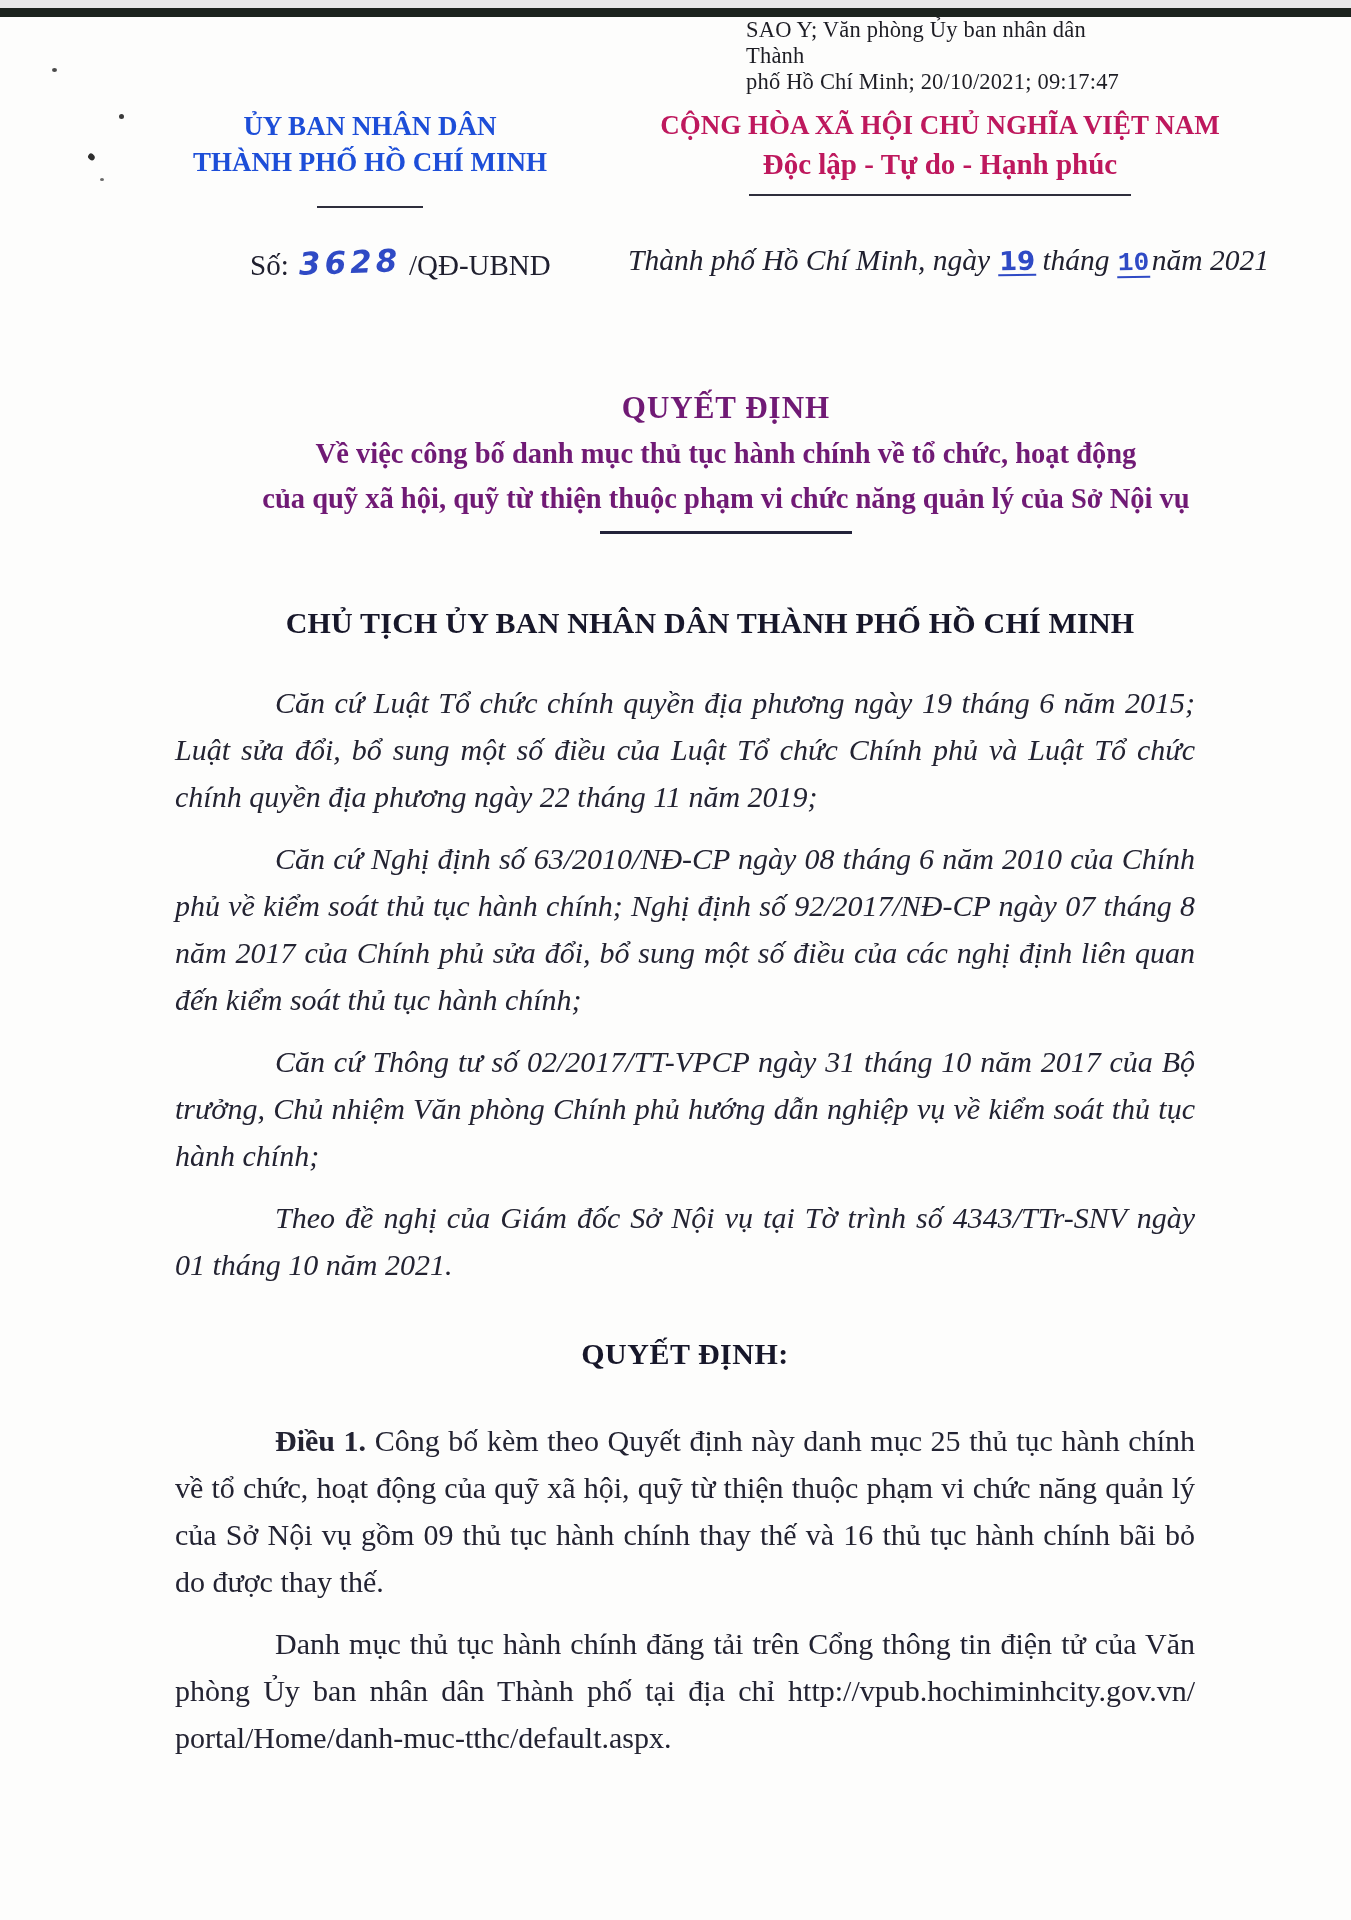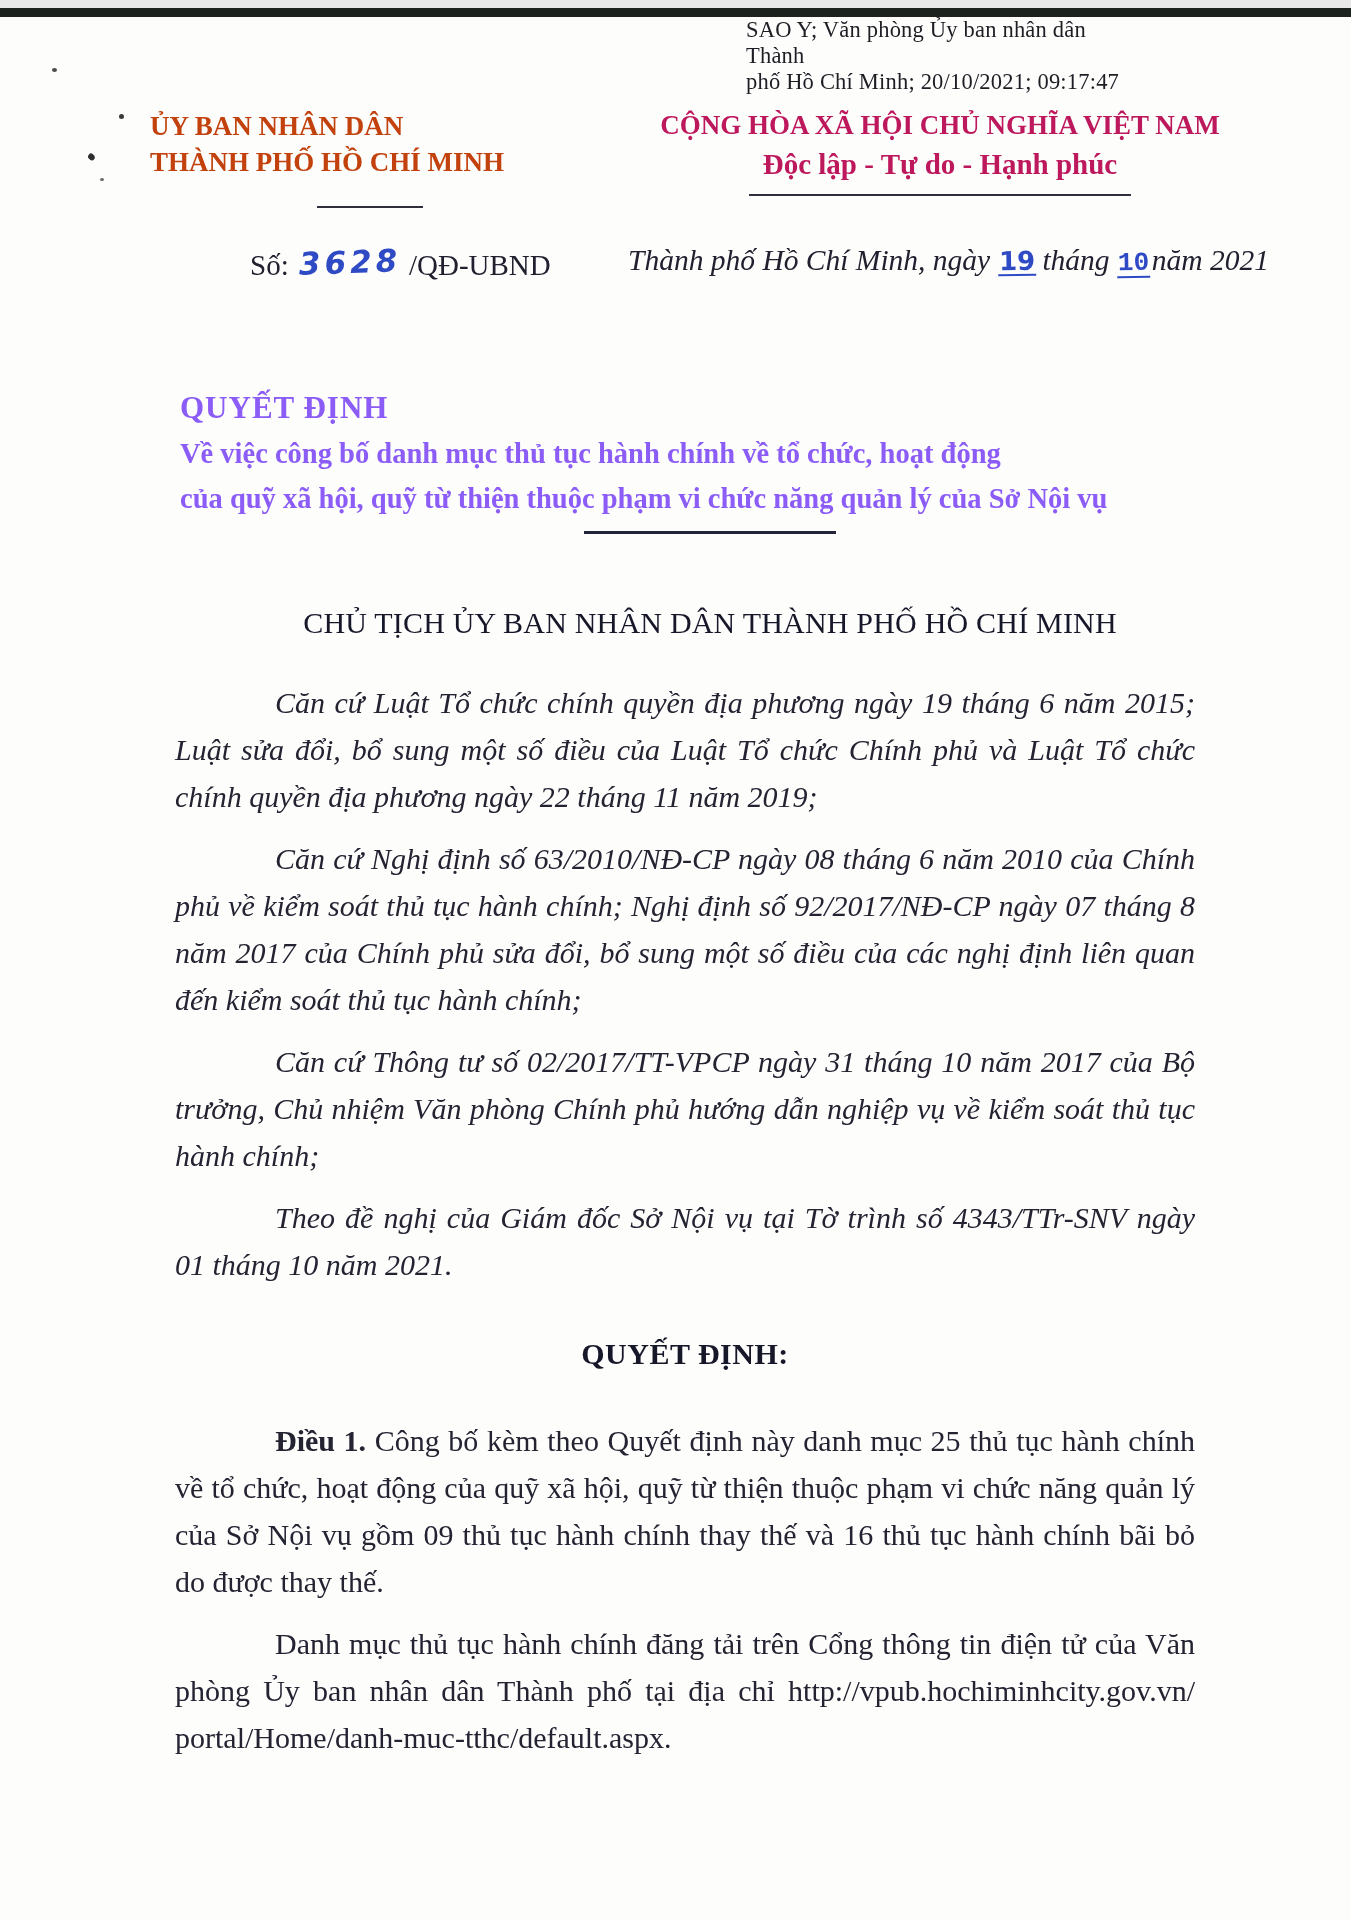--- a/index.html
+++ b/index.html
@@ -22,22 +22,22 @@
   .speck { position: absolute; background: #4a4a4a; border-radius: 50%; }
 
   .copy-stamp {
     position: absolute; left: 746px; top: 9px; width: 380px;
     font-size: 22.5px; line-height: 26px; color: #1d1d24;
     letter-spacing: 0.2px;
   }
 
   .hdr-left {
     position: absolute; left: 150px; top: 100px; width: 440px;
-    font-weight: bold; font-size: 27px; line-height: 36px;
-    color: #c2410c;
+    text-align: center; font-weight: bold; font-size: 27px; line-height: 36px;
+    color: #1d4ed8;
   }
   .hdr-right {
     position: absolute; left: 610px; top: 100px; width: 660px;
     text-align: center; font-weight: bold; color: #be185d;
   }
   .hdr-right .l1 { font-size: 27px; line-height: 34px; }
   .hdr-right .l2 { font-size: 29px; line-height: 38px; margin-top: 3px; }
   .rule { border: 0; border-top: 2.5px solid #2e2e3c; margin: 0 auto; }
   .rule-left { width: 106px; margin-top: 26px; }
   .rule-right { width: 382px; margin-top: 11px; }
@@ -63,30 +63,30 @@
     font-style: normal; font-weight: bold;
     color: #2f4ac5; font-size: 26px;
     border-bottom: 2.5px solid #2f4ac5;
     display: inline-block; transform: rotate(-1deg);
     line-height: 26px; padding: 0 1px;
   }
   .handdate.day { margin: 0 6px 0 8px; }
   .handdate.month { margin: 0 2px 0 7px; font-family: Liberation Mono, monospace; }
 
   .title-block {
-    position: absolute; left: 180px; top: 381px; width: 1060px;
-    text-align: left; color: #8b5cf6;
+    position: absolute; left: 196px; top: 381px; width: 1060px;
+    text-align: center; color: #701a75;
   }
   .title-block .t1 { font-size: 31px; font-weight: bold; letter-spacing: 1px; line-height: 38px; }
   .title-block .t2 { font-size: 28.5px; font-weight: bold; line-height: 45px; margin-top: 4px; }
   .rule-title { width: 252px; border-top: 3px solid #23233a; margin-top: 10px; }
 
   .issuer {
     position: absolute; left: 180px; top: 598px; width: 1060px;
-    text-align: center; font-size: 30px; font-weight: normal;
+    text-align: center; font-size: 30px; font-weight: bold;
     color: #17172a; letter-spacing: 0.2px;
   }
 
   .body-text {
     position: absolute; left: 175px; top: 671px; width: 1020px;
     font-size: 30px; line-height: 47px; text-align: justify;
     color: #232332;
   }
   .body-text p { margin: 0 0 15px 0; text-indent: 100px; }
   .body-text p.preamble { font-style: italic; }

